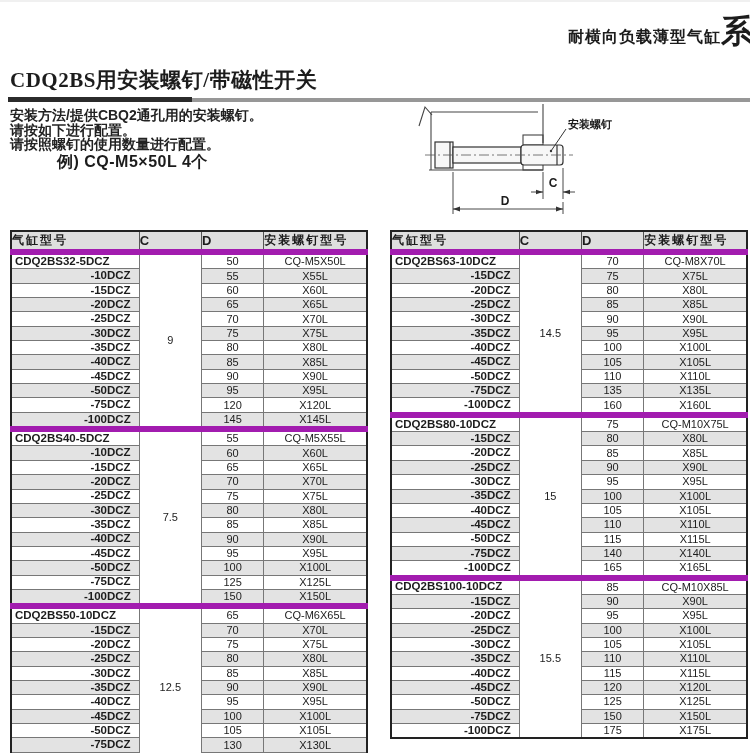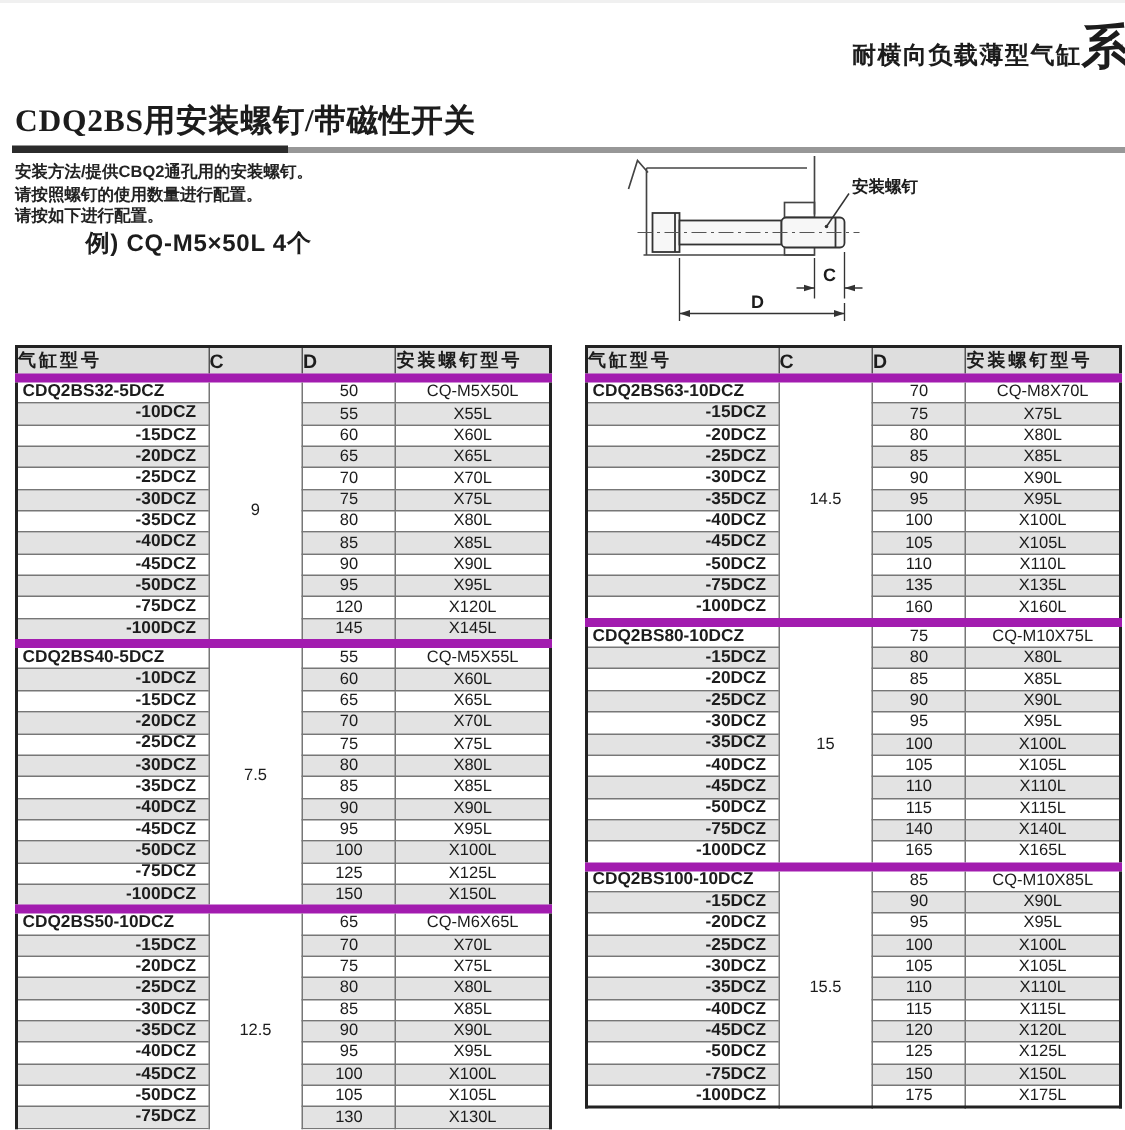--- a/index.html
+++ b/index.html
@@ -13,21 +13,21 @@
   .series .code{font-size:31px;font-weight:700;font-style:italic;letter-spacing:1px;margin:0 1px;}
   .series .suf{font-size:32px;font-weight:700;}
 
   
   .sec-title{position:absolute;left:10px;top:66px;font-size:21px;font-weight:700;letter-spacing:.5px;font-family:Liberation Serif, serif;}
   .title-rule{position:absolute;left:8px;top:97px;width:742px;height:5px;display:flex;}
   .title-rule .dark{width:184px;height:5px;background:#2b2b2b;}
   .title-rule .lite{flex:1;height:4px;margin-top:.5px;background:#979797;}
 
   
-  .intro{position:absolute;left:10px;top:108px;font-size:11px;font-weight:600;line-height:14.5px;color:#222;}
+  .intro{position:absolute;left:10px;top:108px;font-size:14px;font-weight:600;line-height:14.5px;color:#222;}
   .example{position:absolute;left:57px;top:152px;font-size:16px;font-weight:700;letter-spacing:.5px;}
 
   
   .matbox{position:absolute;left:271px;top:146px;width:92px;border:1.5px solid #222;
           padding:4px 6px;font-size:10.5px;font-weight:600;line-height:13px;color:#222;}
 
   
   .diagram{position:absolute;left:405px;top:102px;}
   .diagram text{font-family:"Liberation Sans","DejaVu Sans",sans-serif;fill:#1c1c1c;}
 
@@ -63,22 +63,22 @@
   </div>
 
   <div class="sec-title">CDQ2BS用安装螺钉/带磁性开关</div>
   <div class="title-rule">
     <div class="dark"></div>
     <div class="lite"></div>
   </div>
 
   <div class="intro">
     <div>安装方法/提供CBQ2通孔用的安装螺钉。</div>
+    <div>请按如下进行配置。</div>
     <div>请按照螺钉的使用数量进行配置。</div>
-    <div>请按如下进行配置。</div>
   </div>
   <div class="example">例) CQ-M5×50L  4个</div>
 
 
   <svg class="diagram" width="260" height="125" viewBox="0 0 260 125">
     <g stroke="#444" stroke-width="1.1" fill="none">
 
       <polyline points="14,24 20,5 27,13"></polyline>
       <line x1="26" y1="10" x2="133" y2="10"></line>
       <line x1="26" y1="10" x2="26" y2="68"></line>

